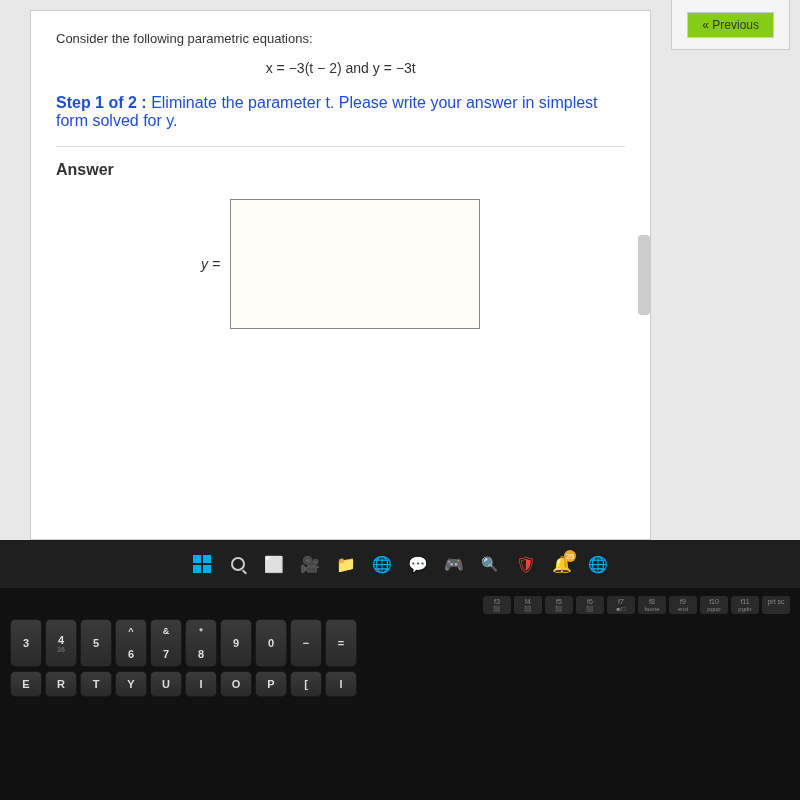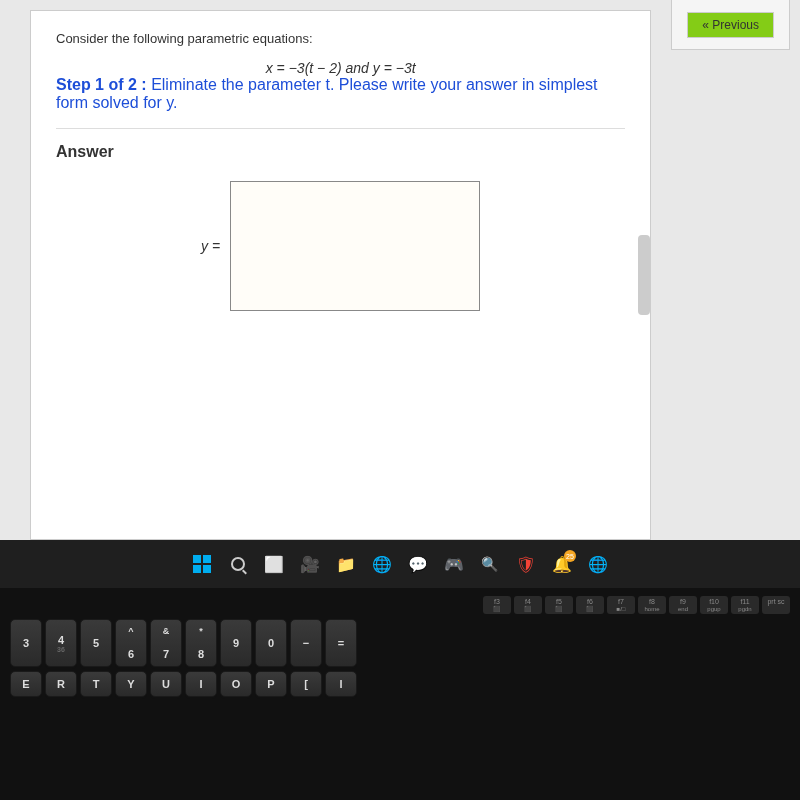--- a/index.html
+++ b/index.html
@@ -36,21 +36,21 @@
     .question-title {
       font-size: 13px;
       color: #333;
       margin-bottom: 14px;
     }
 
     .equation-line {
       text-align: center;
       font-size: 14px;
       color: #333;
-      font-style: italic;
+      margin-bottom: 18px;
     }
 
     .step-line {
       font-size: 16px;
       color: #1d4ed8;
       margin-bottom: 16px;
     }
 
     .step-line strong {
       font-weight: bold;

